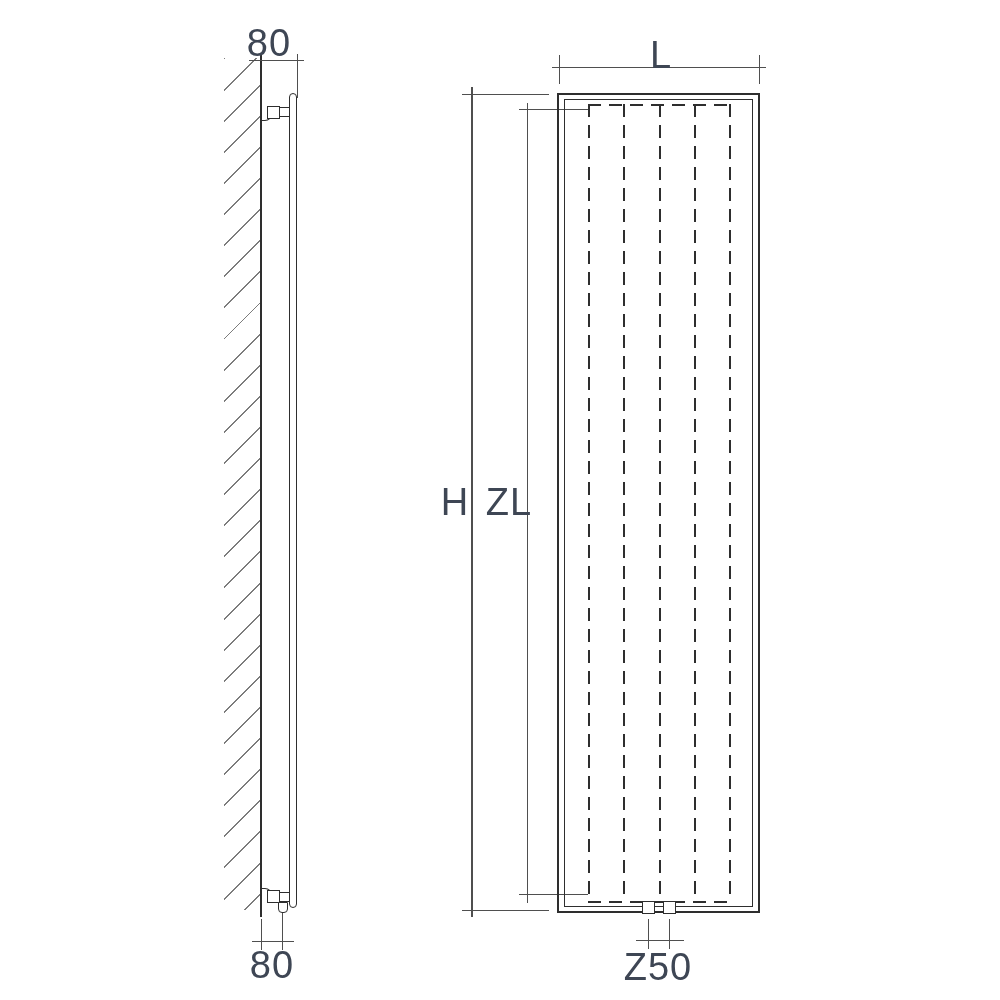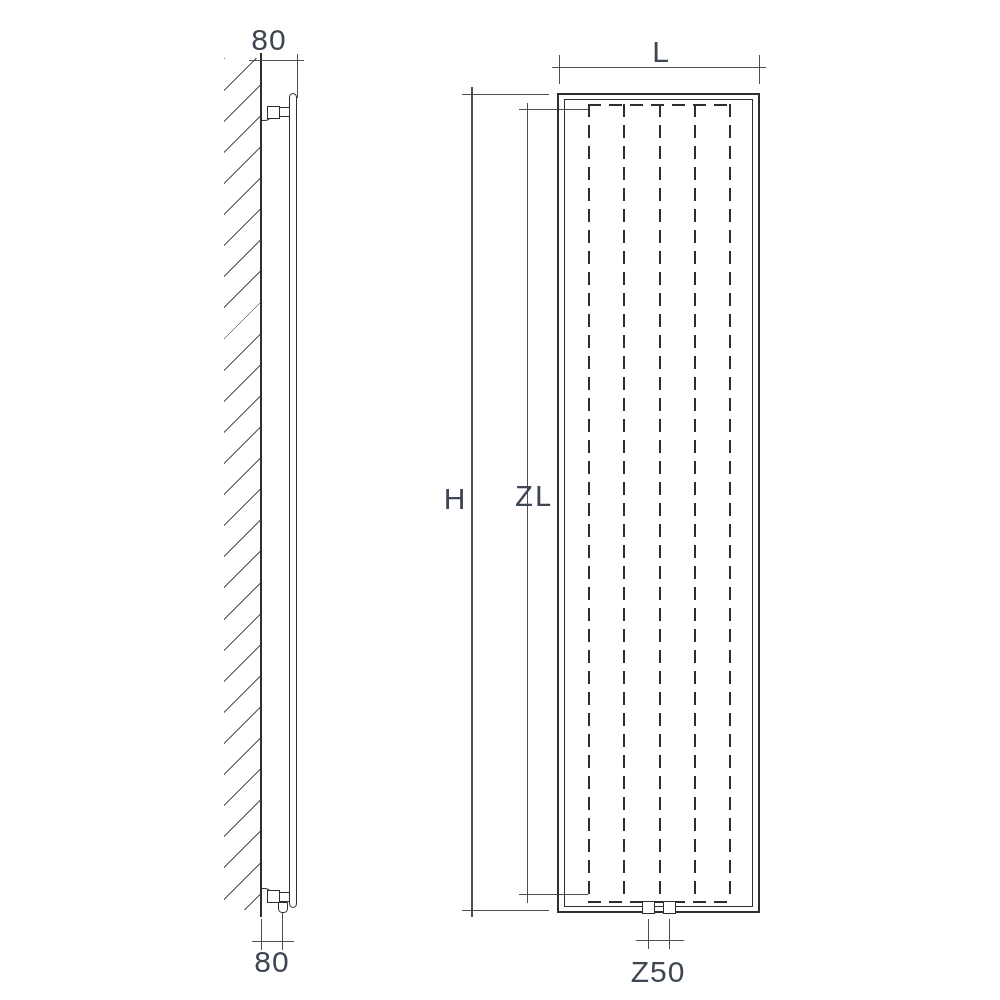--- a/index.html
+++ b/index.html
@@ -8,21 +8,21 @@
     width:1000px;height:1000px;
     background:var(--background,#ffffff);
     font-family:"Liberation Sans",sans-serif;
     overflow:hidden;
   }
   .ln{position:absolute;background:var(--dimension-line,#4f4f4f);}
   .obj{background:var(--object-line,#2e2e2e);}
   .box{position:absolute;background:#fff;border:1.4px solid var(--object-line,#2e2e2e);box-sizing:border-box;}
   .rect{position:absolute;border-style:solid;border-color:var(--object-line,#2e2e2e);box-sizing:border-box;background:transparent;}
   .label{
-    position:absolute;font-size:30px;line-height:1.05;text-align:center;
+    position:absolute;font-size:38px;line-height:1.05;text-align:center;
     color:var(--label-text,#3e4654);letter-spacing:1px;font-weight:400;
   }
   .dash-v{
     position:absolute;width:2px;
     background:repeating-linear-gradient(to bottom,var(--object-line,#2e2e2e) 0 13px,transparent 13px 21px);
   }
   .dash-h{
     position:absolute;height:2px;
     background:repeating-linear-gradient(to right,var(--object-line,#2e2e2e) 0 13px,transparent 13px 21px);
   }
@@ -102,21 +102,21 @@
     <div class="label" style="left:631px;top:36px;width:60px;">L</div>
 
     <div class="ln" style="left:471.4px;top:87px;width:1.3px;height:830px;"></div>
     <div class="ln" style="left:462px;top:94px;width:87px;height:1.3px;"></div>
     <div class="ln" style="left:462px;top:910px;width:87px;height:1.3px;"></div>
     <div class="label" style="left:425px;top:483px;width:60px;">H</div>
 
     <div class="ln" style="left:527px;top:103px;width:1.3px;height:800px;"></div>
     <div class="ln" style="left:519px;top:108.7px;width:69px;height:1.3px;"></div>
     <div class="ln" style="left:519px;top:893.7px;width:69px;height:1.3px;"></div>
-    <div class="label" style="left:504px;top:483px;width:60px;font-family:Liberation Mono, monospace;">ZL</div>
+    <div class="label" style="left:479px;top:483px;width:60px;">ZL</div>
 
     <div class="ln" style="left:647.7px;top:919px;width:1.3px;height:30px;"></div>
     <div class="ln" style="left:669px;top:919px;width:1.3px;height:30px;"></div>
     <div class="ln" style="left:636px;top:940px;width:48px;height:1.3px;"></div>
-    <div class="label" style="left:618px;top:948px;width:80px;margin-top:8px;">Z50</div>
+    <div class="label" style="left:618px;top:948px;width:80px;">Z50</div>
   </div>
 
 </div>
 
 </body></html>

